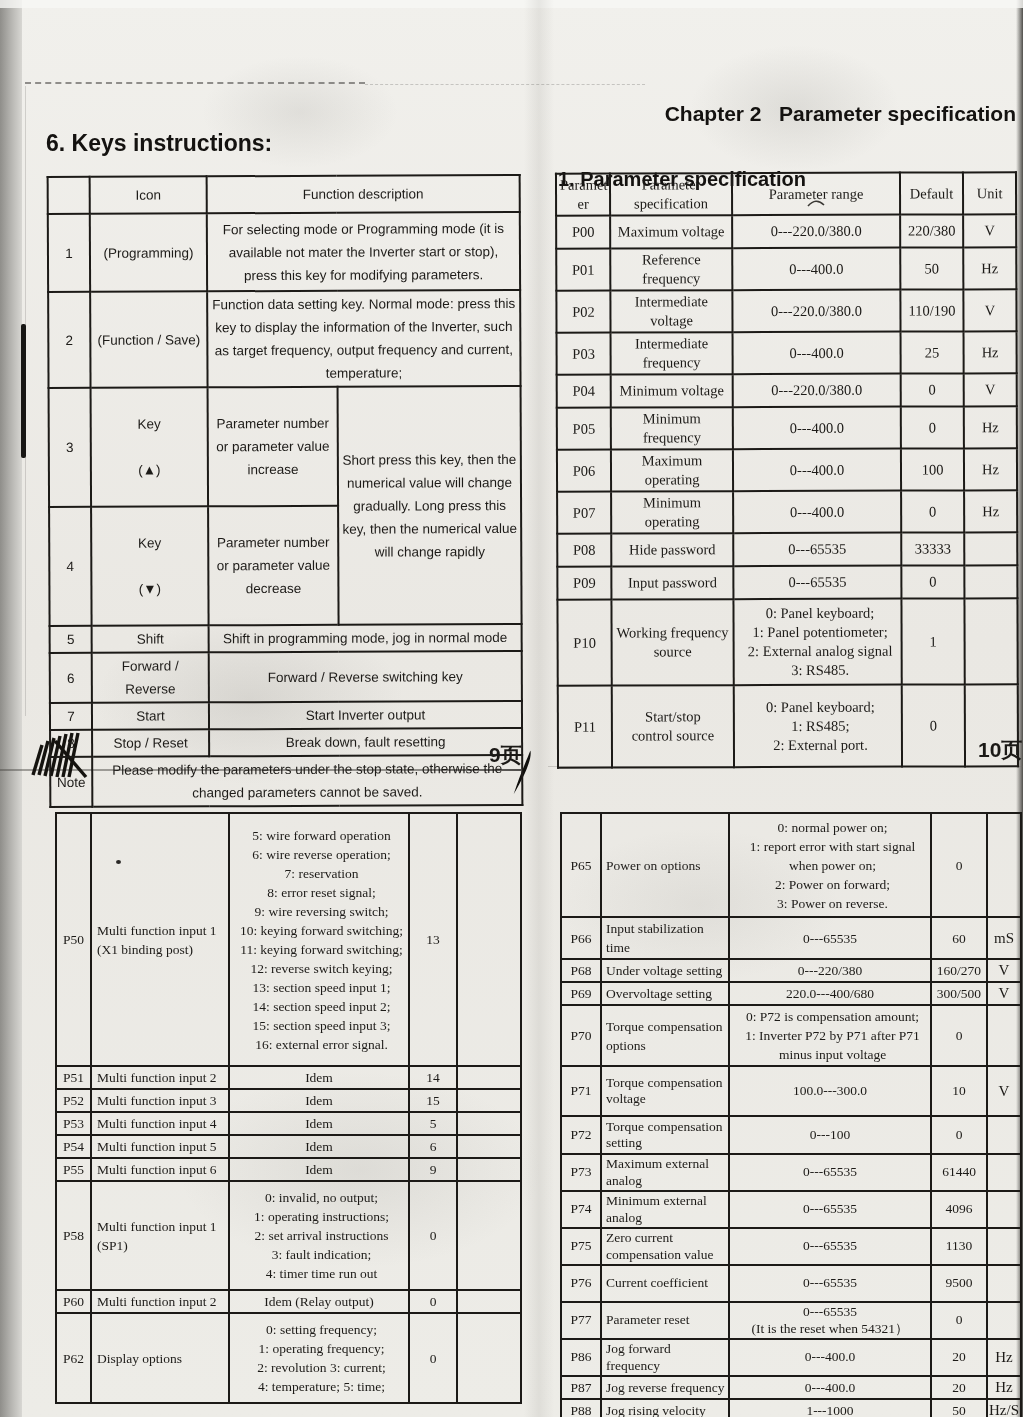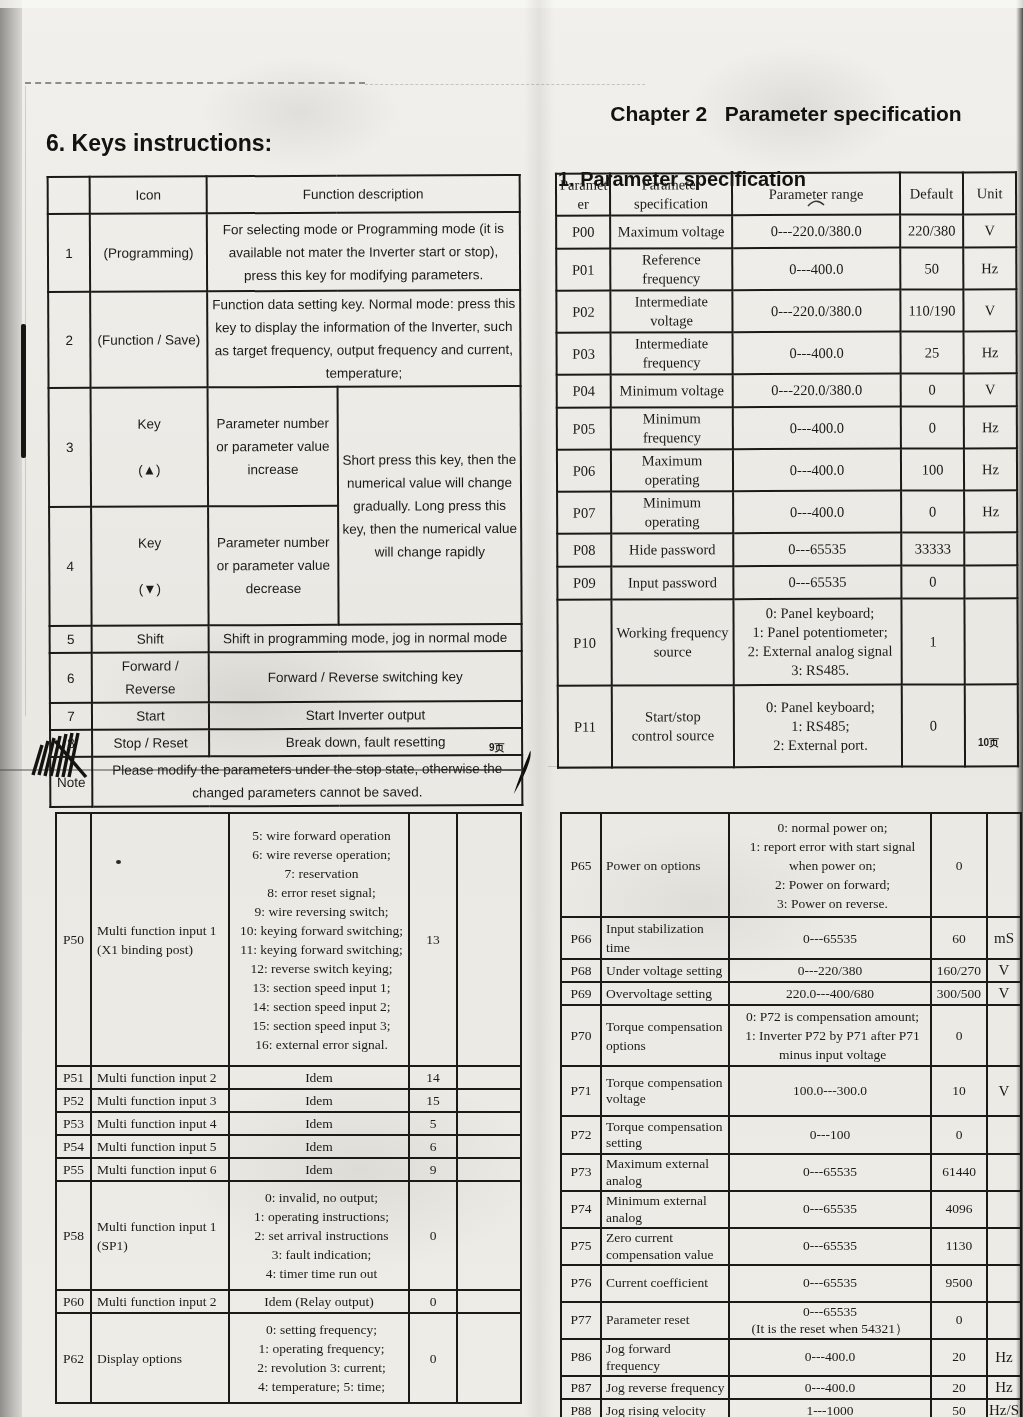--- a/index.html
+++ b/index.html
@@ -50,24 +50,24 @@
   .t-br tbody tr:nth-child(8){height:35px;margin-top:14px;}
   .t-br tbody tr:nth-child(9),.t-br tbody tr:nth-child(10),.t-br tbody tr:nth-child(11){height:37px;}
   .t-br tbody tr:nth-child(13){height:30px;}
   .t-br tbody tr:nth-child(n+6):nth-child(-n+13) td{line-height:16.5px;}
   .t-br td:nth-child(2){text-align:left;padding-left:4px;}
   .t-br td:nth-child(5){font-size:15px;padding:1px;}
   .ml{text-align:left;padding-left:8px !important;}
 
   .h1{position:absolute;font-family:"Liberation Sans",sans-serif;font-weight:bold;color:#141210;}
   .h-keys{left:46px;top:130px;font-size:23px;}
-  .h-chapter{left:556px;top:102px;width:460px;text-align:center;font-size:21px;white-space:pre;}
+  .h-chapter{left:556px;top:102px;width:460px;text-align:right;font-size:21px;white-space:pre;}
   .h-section{left:558px;top:140px;font-size:20px;margin-top:28px;}
   .pagenum{position:absolute;font-family:"Liberation Sans",sans-serif;font-weight:bold;
-    font-size:10px;color:#1b1916;}
+    font-size:21px;color:#1b1916;}
   .pn-left{left:489px;top:741px;}
   .pn-right{left:978px;top:736px;}
 
   .dash-line{position:absolute;left:25px;top:82px;width:340px;height:0;
     border-top:2px dashed rgba(45,44,41,.5);}
   .dash-line2{position:absolute;left:365px;top:84px;width:280px;height:0;
     border-top:1px dashed rgba(45,44,41,.22);}
   .page-edge{position:absolute;left:25px;top:86px;width:0;height:630px;
     border-left:1px solid rgba(60,58,54,.18);}
   .crease-l{position:absolute;left:0;top:769px;width:521px;height:2px;

